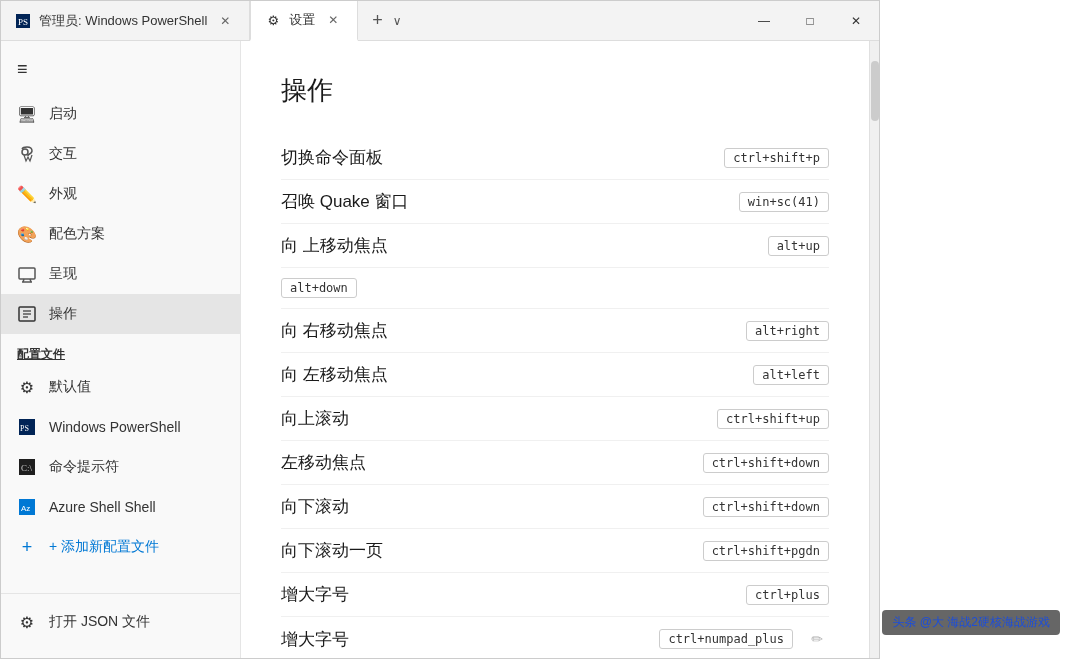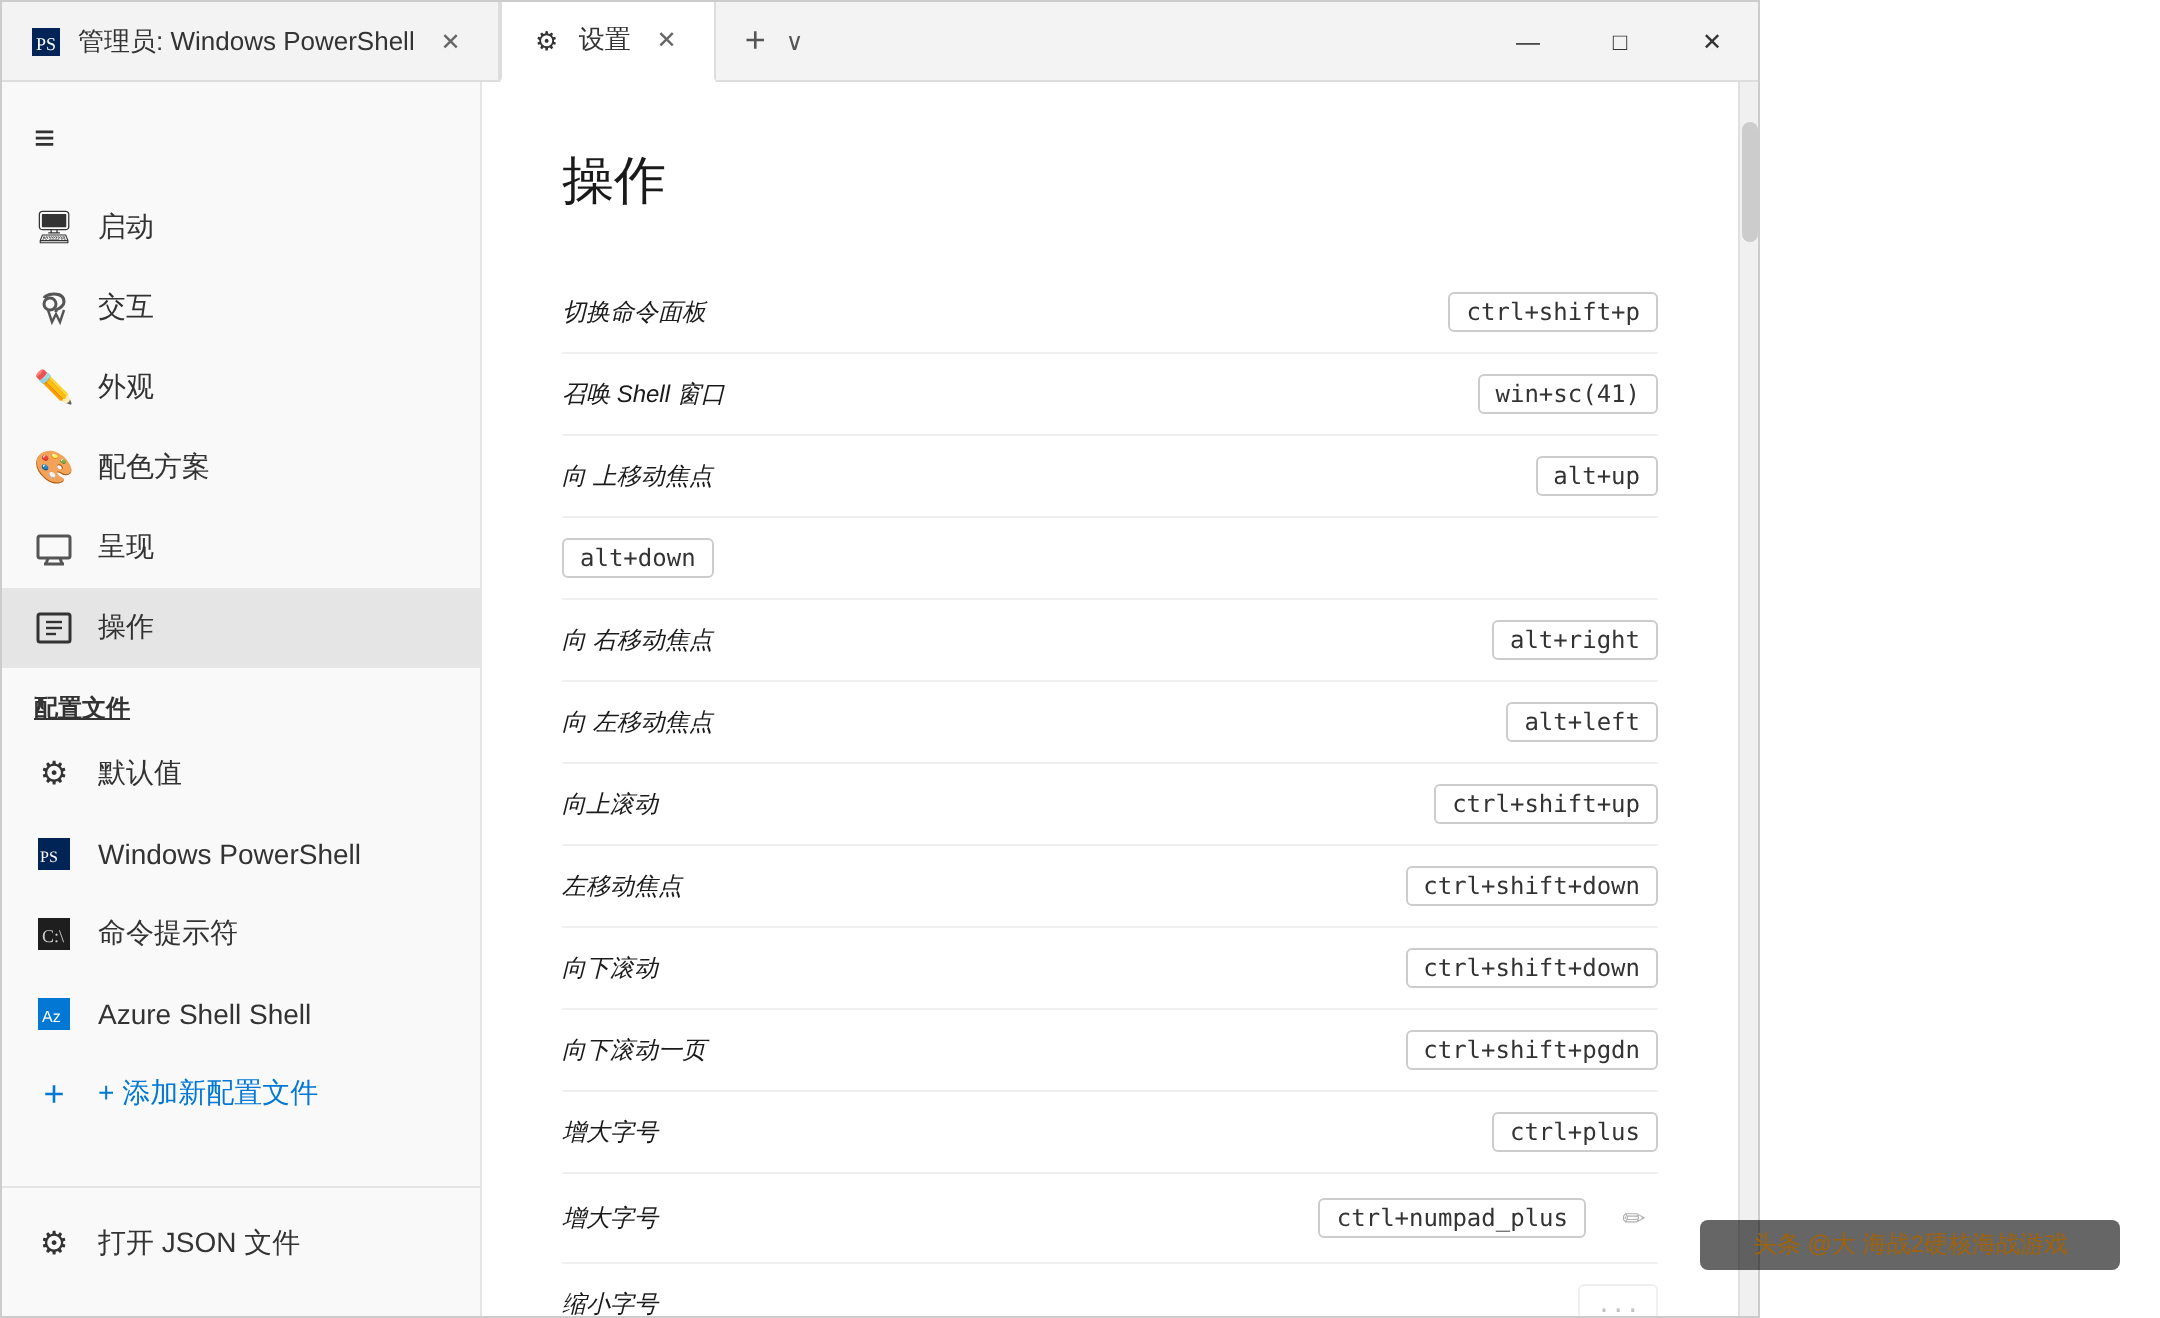--- a/index.html
+++ b/index.html
@@ -211,22 +211,21 @@
       display: flex;
       align-items: center;
       padding: 10px 0;
       border-bottom: 1px solid #f0f0f0;
       position: relative;
     }
 
     .action-label {
       flex: 1;
       color: #1a1a1a;
-      font-size: 12px;
-      font-style: italic;
+      font-size: 17px;
     }
 
     .action-keybind {
       display: flex;
       align-items: center;
       gap: 6px;
     }
 
     .keybind-badge {
       background: #fff;
@@ -256,22 +255,22 @@
     .content-section::-webkit-scrollbar { width: 6px; }
     .content-section::-webkit-scrollbar-track { background: #f5f5f5; }
     .content-section::-webkit-scrollbar-thumb { background: #ccc; border-radius: 3px; }
 
     
     .watermark {
       position: absolute;
       bottom: 24px;
       right: 20px;
       background: rgba(0,0,0,0.6);
-      color: #a16207;
-      padding: 4px 26px;
+      color: #1d4ed8;
+      padding: 4px 10px;
       font-size: 12px;
       border-radius: 4px;
       z-index: 100;
       pointer-events: none;
     }
 
     .right-scrollbar {
       width: 10px;
       background: #f0f0f0;
       border-left: 1px solid #e0e0e0;
@@ -427,21 +426,21 @@
         <div class="actions-table">
 
           <div class="action-row">
             <span class="action-label">切换命令面板</span>
             <div class="action-keybind">
               <span class="keybind-badge">ctrl+shift+p</span>
             </div>
           </div>
 
           <div class="action-row">
-            <span class="action-label">召唤 Shell 窗口</span>
+            <span class="action-label">召唤 Quake 窗口</span>
             <div class="action-keybind">
               <span class="keybind-badge">win+sc(41)</span>
             </div>
           </div>
 
           <div class="action-row">
             <span class="action-label">向 上移动焦点</span>
             <div class="action-keybind">
               <span class="keybind-badge">alt+up</span>
             </div>

